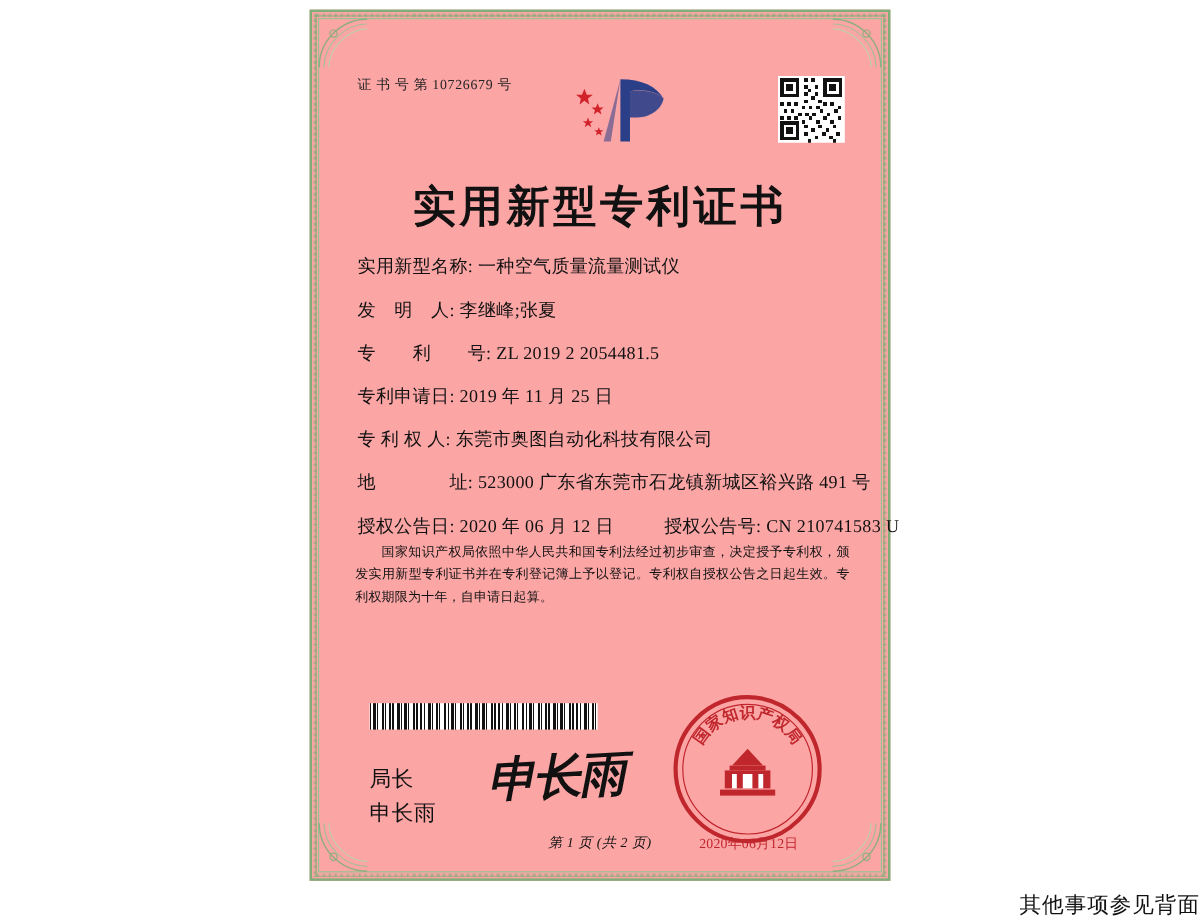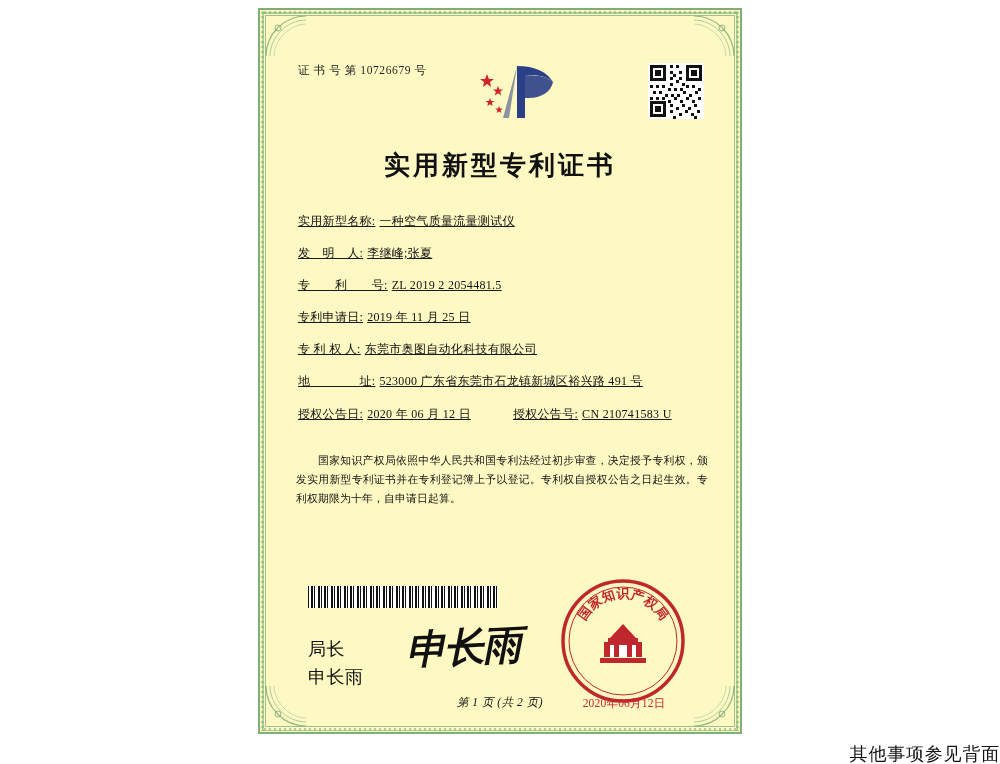--- a/index.html
+++ b/index.html
@@ -16,21 +16,21 @@
     overflow: hidden;
   }
 
   
   .certificate {
     position: absolute;
     left: 258px;
     top: 8px;
     width: 484px;
     height: 726px;
-    background: #fef9c3;
+    background: #fca5a5;
     box-sizing: border-box;
   }
 
   
   .border-outer {
     position: absolute;
     left: 0; top: 0;
     width: 100%;
     height: 100%;
     box-sizing: border-box;
@@ -97,42 +97,41 @@
     width: 56px;
     height: 56px;
   }
 
   .title {
     position: absolute;
     left: 0;
     right: 0;
     top: 140px;
     text-align: center;
-    font-size: 26px;
+    font-size: 36px;
     font-weight: bold;
     letter-spacing: 3px;
     font-family: "DejaVu Sans", "Liberation Sans", sans-serif;
     color: #111;
   }
 
   
   .fields {
     position: absolute;
     left: 40px;
     top: 206px;
     right: 36px;
   }
   .field-row {
     display: flex;
     align-items: baseline;
     margin-bottom: 16.5px;
-    font-size: 12px;
+    font-size: 15px;
     line-height: 1.3;
     white-space: nowrap;
-    text-decoration: underline;
   }
   .field-label {
     color: #111;
     letter-spacing: 0.3px;
     flex: 0 0 auto;
   }
   .field-value {
     color: #111;
     letter-spacing: 0.3px;
     margin-left: 4px;

